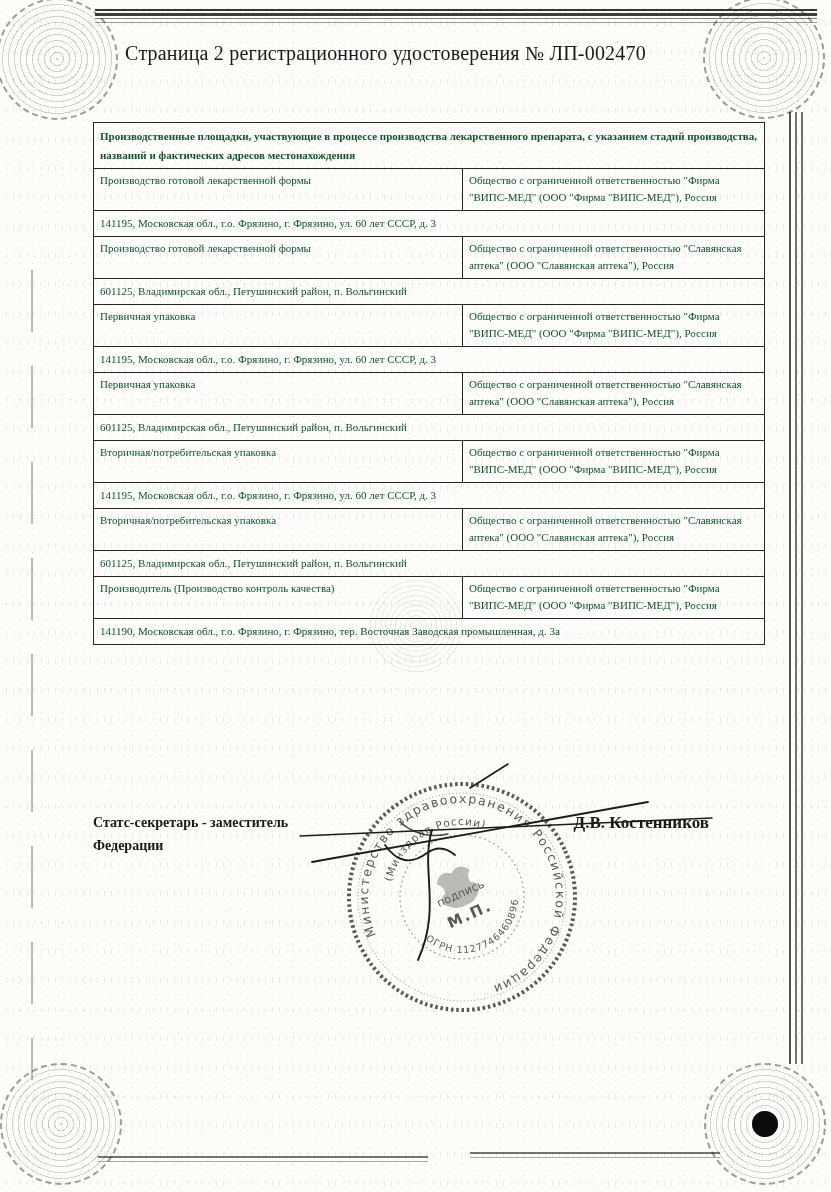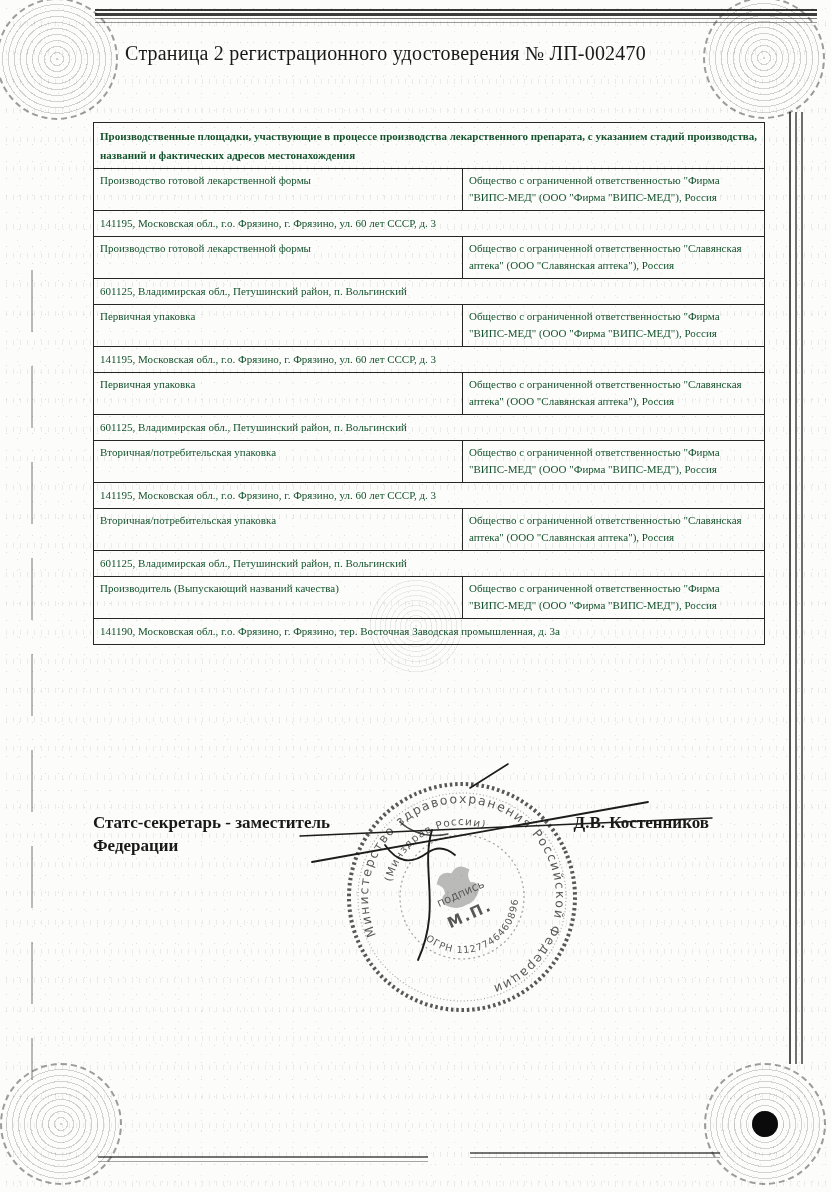--- a/index.html
+++ b/index.html
@@ -59,21 +59,21 @@
   
   .doc-table{position:absolute;left:93px;top:122px;width:672px;border-collapse:collapse;
     font-size:11px;line-height:17px;color:#14532d;}
   .doc-table td{border:1.6px solid #262626;padding:3px 6px 4px 6px;vertical-align:top;}
   .doc-table .thead-cell{font-weight:bold;line-height:18.5px;padding:4px 6px;}
   .doc-table .stage{width:356px;}
   .doc-table .company{}
   .doc-table .addr{padding-top:4px;padding-bottom:4px;}
   
   .sig-role{position:absolute;left:93px;top:811px;width:300px;
-    font-weight:bold;font-size:17px;line-height:23px;}
+    font-weight:bold;font-size:14px;line-height:23px;}
   .sig-name{position:absolute;right:122px;top:813px;font-weight:bold;font-size:17px;}
   .stamp{position:absolute;left:337px;top:772px;opacity:.85;}
   .sig-strokes{position:absolute;left:280px;top:752px;z-index:4;}
 </style>
 </head>
 <body>
 
 <div class="page">
 
   <div class="border-top"></div>
@@ -139,21 +139,21 @@
 
     <tr>
       <td class="stage">Вторичная/потребительская упаковка</td>
       <td class="company">Общество с ограниченной ответственностью "Славянская аптека" (ООО "Славянская аптека"), Россия</td>
     </tr>
     <tr>
       <td class="addr" colspan="2">601125, Владимирская обл., Петушинский район, п. Вольгинский</td>
     </tr>
 
     <tr>
-      <td class="stage">Производитель (Выпускающий названий качества)</td>
+      <td class="stage">Производитель (Производство контроль качества)</td>
       <td class="company">Общество с ограниченной ответственностью "Фирма "ВИПС-МЕД" (ООО "Фирма "ВИПС-МЕД"), Россия</td>
     </tr>
     <tr>
       <td class="addr" colspan="2">141190, Московская обл., г.о. Фрязино, г. Фрязино, тер. Восточная Заводская промышленная, д. 3а</td>
     </tr>
   </tbody>
   </table>
 
   <div class="sig-role">
     <span>Статс-секретарь - заместитель</span><br>

